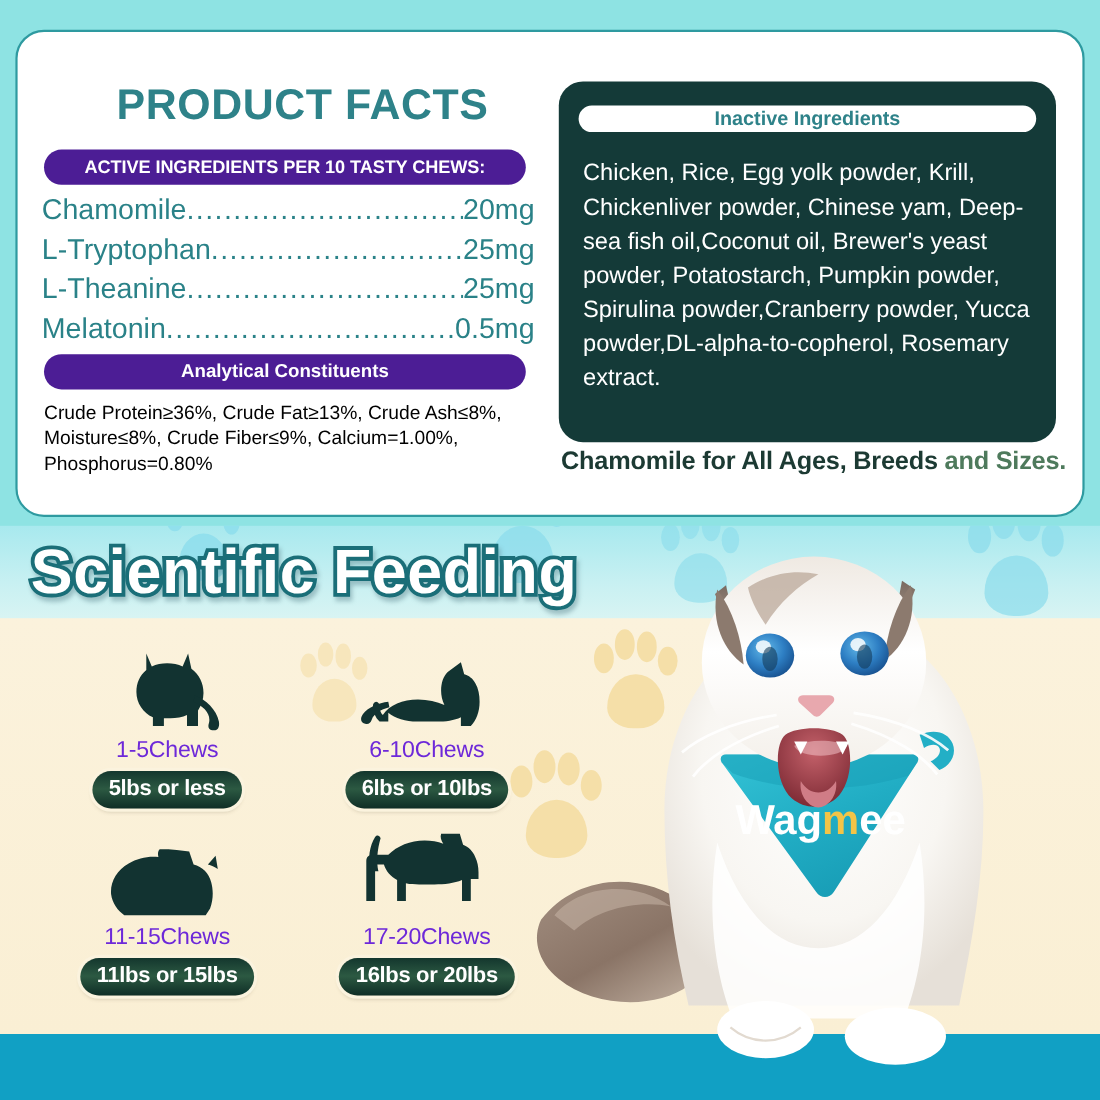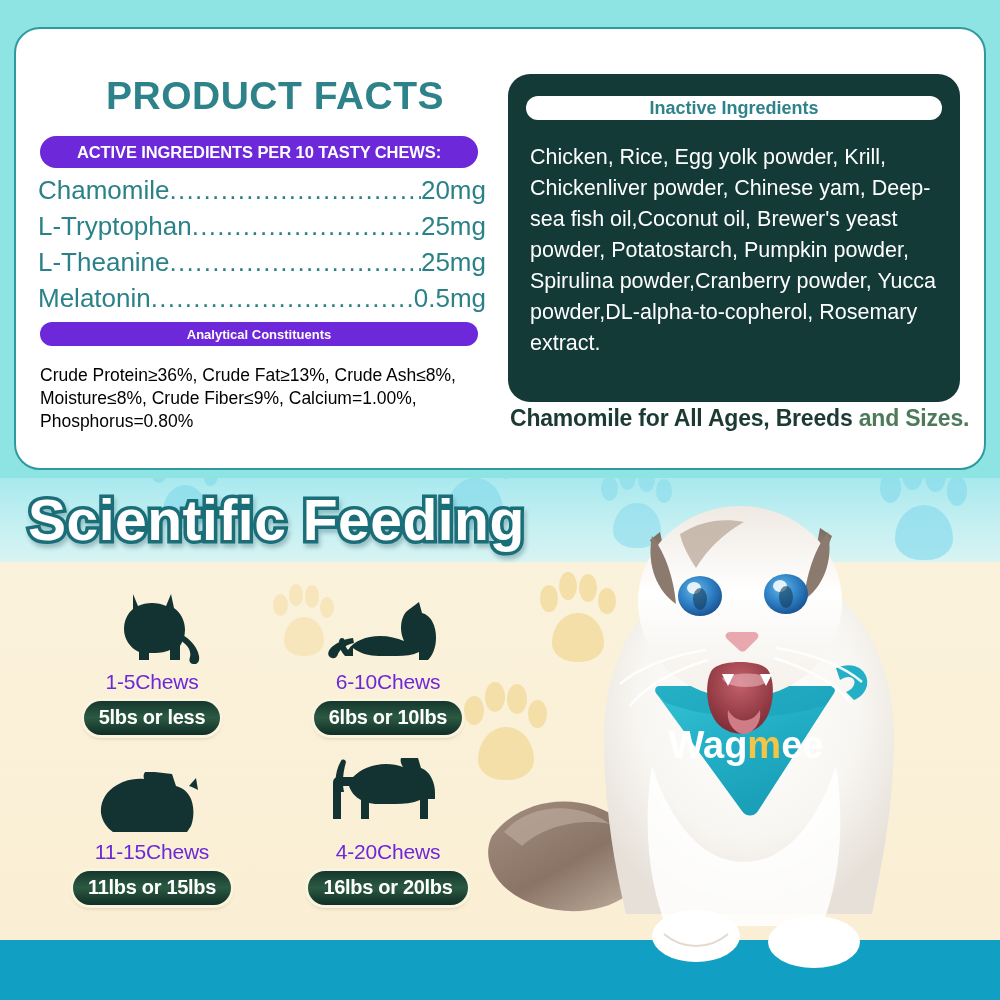--- a/index.html
+++ b/index.html
@@ -85,39 +85,39 @@
     position: absolute;
     left: 106px; top: 74px;
     font-size: 39px;
     font-weight: bold;
     letter-spacing: 0.5px;
     color: #2E8289;
   }
 
   .pill-dark {
     position: absolute;
-    background: #6d28d9;
+    background: #4c1d95;
     border-radius: 999px;
     color: #FFFFFF;
     display: flex;
     align-items: center;
     justify-content: center;
     font-weight: bold;
     box-sizing: border-box;
   }
   #active-header {
     left: 40px; top: 136px;
     width: 438px; height: 32px;
     font-size: 16.5px;
     letter-spacing: -0.1px;
   }
   #analytical-header {
     left: 40px; top: 322px;
-    width: 438px; height: 24px;
-    font-size: 13px;
+    width: 438px; height: 32px;
+    font-size: 17px;
   }
 
   .ing-list {
     position: absolute;
     left: 38px; top: 172px;
     width: 448px;
   }
   .ing-row {
     display: flex;
     align-items: baseline;
@@ -379,21 +379,21 @@
     <div><span class="feed-badge">11lbs or 15lbs</span></div>
   </div>
 
   <div class="feed-item" style="left:298px; top:758px; width:180px;">
     <div class="feed-silhouette">
       <svg width="124" height="80" viewBox="0 0 124 80">
         <path fill="#123331" d="M92 4 l3 10 c5 2 9 6 11 11 c2 4 3 9 3 14 l0 6 l-7 0 l0 20 l-8 0 l0-19 c-7 3-16 4-25 4 l-14 0 c-4 0-8 0-12-1 l0 16 l-8 0 l0-19 c-6-3-10-8-12-14 l-8 0 l0 33 l-8 0 l0-36 c0-4 2-6 6-6 l14 0 c8-8 20-13 33-13 c6 0 12 1 17 3 c-2-3-3-6-2-9 z"></path>
         <path fill="#123331" d="M20 8 c-3 10-4 21-2 30 l-7 0 c-3-11-1-23 4-31 c1-2 4-2 5 1 z"></path>
       </svg>
     </div>
-    <div class="feed-chews">4-20Chews</div>
+    <div class="feed-chews">17-20Chews</div>
     <div><span class="feed-badge">16lbs or 20lbs</span></div>
   </div>
 
   <div class="cat-wrap">
     <svg width="516" height="564" viewBox="0 0 516 564">
       <defs>
         <radialGradient id="furBody" cx="50%" cy="40%" r="62%">
           <stop offset="0%" stop-color="#FFFFFF"></stop>
           <stop offset="62%" stop-color="#F8F6F2"></stop>
           <stop offset="100%" stop-color="#E6E0D8"></stop>

